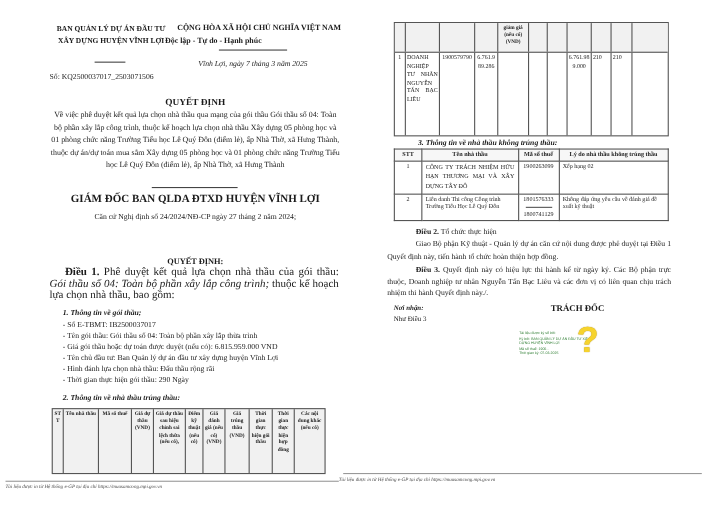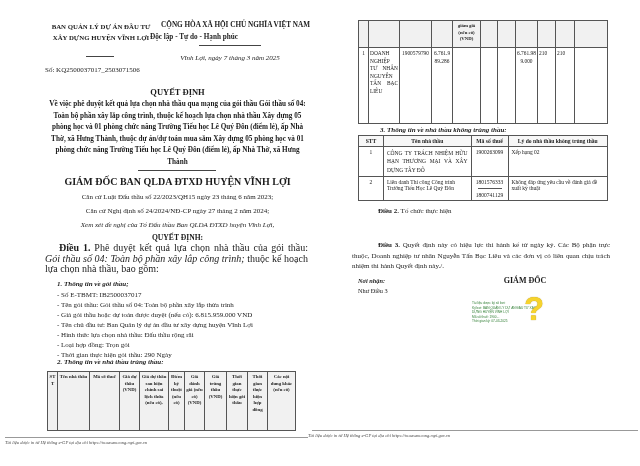--- a/index.html
+++ b/index.html
@@ -9,21 +9,21 @@
 
   
   .org-name { left:45px; top:21px; width:112px; text-align:center; font-weight:bold; font-size:6.8px; line-height:11px; }
   .org-rule { left:86px; top:56px; width:28px; height:1px; background:#444; }
   .doc-number { left:45px; top:66px; font-size:7px; }
   .nat-line1 { left:150px; top:21px; width:160px; text-align:right; font-weight:bold; font-size:7.2px; }
   .nat-line2 { left:150px; top:33px; width:160px; font-weight:bold; font-size:7.2px; }
   .nat-rule { left:199px; top:45px; width:62px; height:1px; background:#444; }
   .dateline { left:150px; top:54px; width:160px; text-align:center; font-style:italic; font-size:7px; }
   .doc-title { left:45px; top:87px; width:265px; text-align:center; font-weight:bold; font-size:8.5px; }
-  .doc-subtitle { left:45px; top:99px; width:265px; text-align:center; font-weight:bold; font-size:7.2px; line-height:11.5px; }
+  .doc-subtitle { left:45px; top:99px; width:265px; text-align:center; font-weight:normal; font-size:7.2px; line-height:11.5px; }
   .sub-rule { left:138px; top:170px; width:78px; height:1px; background:#444; }
   .director-heading { left:45px; top:176px; width:265px; text-align:center; font-weight:bold; font-size:10px; }
   .bases { left:45px; top:190px; width:265px; text-align:center; font-size:7px; line-height:14px; }
   .base-italic { font-style:italic; }
   .decision-heading { left:45px; top:233px; width:265px; text-align:center; font-weight:bold; font-size:7.6px; }
   .article1 { left:45px; top:243px; width:263px; font-size:10px; line-height:10.5px; text-align:justify; text-indent:14px; }
   .b { font-weight:bold; } .i { font-style:italic; }
   .sec-heading { font-weight:bold; font-style:italic; font-size:7px; }
   .sec1 { left:57px; top:280px; }
   .bullets { left:57px; top:290px; width:251px; font-size:7px; line-height:10px; }
@@ -93,40 +93,37 @@
   <div class="abs nat-rule"></div>
   <div class="abs dateline">Vĩnh Lợi, ngày 7 tháng 3 năm 2025</div>
 
   <div class="abs doc-title">QUYẾT ĐỊNH</div>
   <div class="abs doc-subtitle">Về việc phê duyệt kết quả lựa chọn nhà thầu qua mạng của gói thầu Gói thầu số 04: Toàn bộ phần xây lắp công trình, thuộc kế hoạch lựa chọn nhà thầu Xây dựng 05 phòng học và 01 phòng chức năng Trường Tiểu học Lê Quý Đôn (điểm lẻ), ấp Nhà Thờ, xã Hưng Thành, thuộc dự án/dự toán mua sắm Xây dựng 05 phòng học và 01 phòng chức năng Trường Tiểu học Lê Quý Đôn (điểm lẻ), ấp Nhà Thờ, xã Hưng Thành</div>
   <div class="abs sub-rule"></div>
 
   <div class="abs director-heading">GIÁM ĐỐC BAN QLDA ĐTXD HUYỆN VĨNH LỢI</div>
 
   <div class="abs bases">
-    <div>Căn cứ Luật Đấu thầu số 22/2023/QH15 ngày 23 tháng 6 năm 2023;</div>
     <div>Căn cứ Nghị định số 24/2024/NĐ-CP ngày 27 tháng 2 năm 2024;</div>
-    <div class="base-italic">Xem xét đề nghị của Tổ Đấu thầu Ban QLDA ĐTXD huyện Vĩnh Lợi,</div>
   </div>
 
   <div class="abs decision-heading">QUYẾT ĐỊNH:</div>
 
   <div class="abs article1">
     <span class="b">Điều 1.</span><span> Phê duyệt kết quả lựa chọn nhà thầu của gói thầu: </span><span class="i">Gói thầu số 04: Toàn bộ phần xây lắp công trình;</span><span> thuộc kế hoạch lựa chọn nhà thầu, bao gồm:</span>
   </div>
 
   <div class="abs sec-heading sec1">1. Thông tin về gói thầu;</div>
 
   <div class="abs bullets">
     <div>- Số E-TBMT: IB2500037017</div>
     <div>- Tên gói thầu: Gói thầu số 04: Toàn bộ phần xây lắp thừa trình</div>
     <div>- Giá gói thầu hoặc dự toán được duyệt (nếu có): 6.815.959.000 VND</div>
     <div>- Tên chủ đầu tư: Ban Quản lý dự án đầu tư xây dựng huyện Vĩnh Lợi</div>
-    <div>- Hình thức lựa chọn nhà thầu: Đấu thầu rộng rãi</div>
-    <div>- Loại hợp đồng: Trọn gói</div>
+    <div>- Hình đánh lựa chọn nhà thầu: Đấu thầu rộng rãi</div>
     <div>- Thời gian thực hiện gói thầu: 290 Ngày</div>
   </div>
 
   <div class="abs sec-heading sec2">2. Thông tin về nhà thầu trúng thầu:</div>
 
   <div class="abs t2">
     <div class="c a0 stt-v">STT</div>
     <div class="c a1">Tên nhà thầu</div>
     <div class="c a2">Mã số thuế</div>
     <div class="c a3">Giá dự thầu (VND)</div>
@@ -196,28 +193,29 @@
         <span>1800741129</span>
       </td>
       <td class="col-reason">Không đáp ứng yêu cầu về đánh giá đề xuất kỹ thuật</td>
     </tr>
   </tbody>
     </table>
 
   <div class="abs rp-par art2-head">
     <span class="b">Điều 2.</span><span> Tổ chức thực hiện</span>
   </div>
+  <div class="abs rp-par art2-body">Giao Bộ phận Kỹ thuật - Quản lý dự án căn cứ nội dung được phê duyệt tại Điều 1 Quyết định này, tiến hành tổ chức hoàn thiện hợp đồng.</div>
 
   <div class="abs rp-par art3-body">
     <span class="b">Điều 3.</span><span> Quyết định này có hiệu lực thi hành kể từ ngày ký. Các Bộ phận trực thuộc, Doanh nghiệp tư nhân Nguyễn Tấn Bạc Liêu và các đơn vị có liên quan chịu trách nhiệm thi hành Quyết định này./.</span>
   </div>
 
   <div class="abs recipients-label">Nơi nhận:</div>
   <div class="abs recipients-value">Như Điều 3</div>
-  <div class="abs signer-title">GIÁM ĐỐC</div>
+  <div class="abs signer-title">TRÁCH ĐỐC</div>
 
   <div class="abs sig-block">
     <div>Tài liệu được ký số bởi:</div>
     <div>Ký bởi: BAN QUẢN LÝ DỰ ÁN ĐẦU TƯ XÂY</div>
     <div>DỰNG HUYỆN VĨNH LỢI</div>
     <div>Mã số thuế: 1900...</div>
     <div>Thời gian ký: 07-03-2025</div>
   </div>
   <div class="abs sig-qmark">?</div>
 

